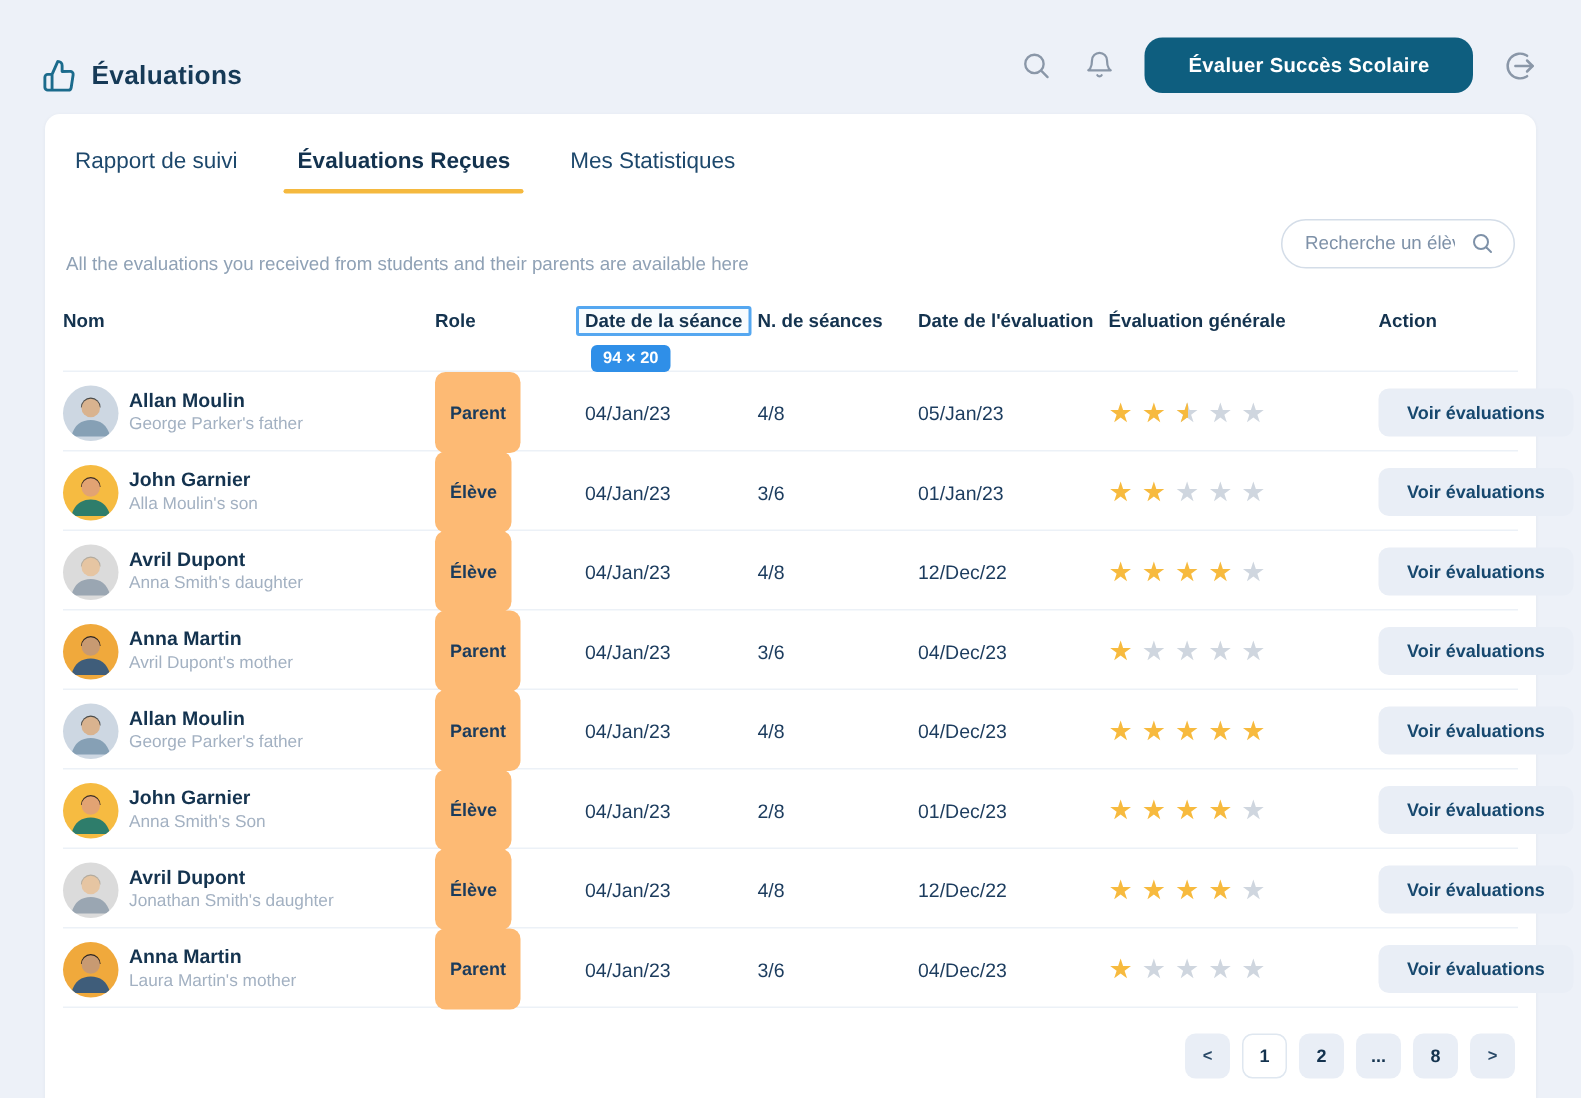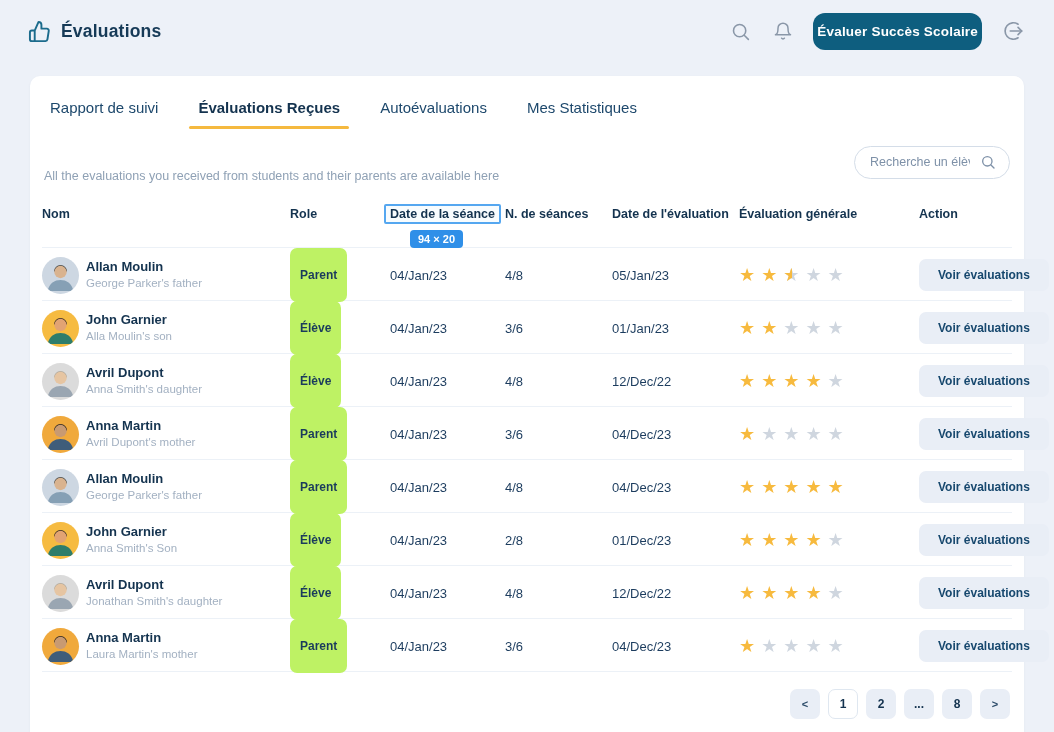--- a/index.html
+++ b/index.html
@@ -7,31 +7,31 @@
     margin: 0; padding: 0;
     width: 1054px; height: 732px;
     overflow: hidden;
     background: #EDF1F8;
     font-family: "Liberation Sans", "DejaVu Sans", sans-serif;
     color: #17395A;
   }
   
   .topbar {
     height: 62px;
-    display: flex; align-items: center; justify-content: space-between;
+    display: flex; align-items: flex-end; justify-content: space-between;
     padding: 0 28px;
   }
   .topbar-left { display: flex; align-items: center; gap: 10px; }
   .app-title { font-size: 17.5px; font-weight: bold; color: #163A57; letter-spacing: .2px; }
   .topbar-right { display: flex; align-items: center; gap: 18px; }
   .icon-btn { background: none; border: none; padding: 2px; cursor: pointer; display: flex; align-items: center; }
   .primary-btn {
     background: var(--teal, #0E5E7F);
     color: #fff; border: none;
-    height: 37px; padding: 0 4px;
+    height: 37px; padding: 0 29px;
     border-radius: 12px;
     font-size: 13.5px; font-weight: 600;
     font-family: inherit;
     cursor: pointer;
     letter-spacing: .2px;
   }
   
   .card {
     margin: 14px 30px 0;
     background: #fff;
@@ -79,41 +79,41 @@
   .th { font-size: 12.5px; font-weight: 600; color: #14334F; position: relative; }
   .inspect-box {
     display: inline-block;
     border: 2px solid #55A7F0;
     border-radius: 2px;
     padding: 1px 4px;
     margin: -3px -6px;
     background: rgba(85,167,240,.04);
   }
   .dim-badge {
-    position: absolute; top: calc(100% + 9px); left: 20px;
+    position: absolute; top: calc(100% + 9px); left: 4px;
     background: var(--inspector, #2F8FE8);
     color: #fff; font-size: 11px; font-weight: bold;
     padding: 3px 8px; border-radius: 4px;
     white-space: nowrap; z-index: 5; text-align: right;
   }
   .trow { height: 53px; border-bottom: 1px solid #ECF1F7; }
   .name-cell { display: flex; align-items: center; gap: 7px; }
   .avatar {
     width: 37px; height: 37px; border-radius: 50%;
     overflow: hidden; flex: 0 0 37px;
   }
   .avatar.man-glasses  { --skin:#D9B38F; --hair:#4B4B48; --shirt:#86A0B5; background:#CDD7E2; }
   .avatar.boy          { --skin:#E2A373; --hair:#3A2D26; --shirt:#2E7D6B; background:#F6BB41; }
   .avatar.woman-blonde { --skin:#E6C5A2; --hair:#B3AB9E; --shirt:#9AA6B2; background:#DBDBDB; }
   .avatar.woman-dark   { --skin:#C89A72; --hair:#2B2421; --shirt:#3F5D7A; background:#F0A93C; }
   .person-name { font-size: 13px; font-weight: bold; color: #14334F; line-height: 1.35; }
   .person-sub { font-size: 11.5px; color: #A3B1C2; line-height: 1.35; }
   .role-badge {
     display: inline-block;
-    background: #bef264; color: #1A3B5C;
+    background: #fdba74; color: #1A3B5C;
     font-size: 12px; font-weight: 600;
     padding: 20px 10px; border-radius: 7px;
   }
   .cell-text { font-size: 13px; color: #1C3C5E; }
   .stars { display: flex; }
   .star { position: relative; font-size: 18px; color: var(--star-gray, #CFD6DF); margin-right: 6px; line-height: 1; }
   .star.full { color: var(--star-gold, #F7BA3E); }
   .star .half-fill {
     position: absolute; left: 0; top: 0; width: 52%; overflow: hidden;
     color: var(--star-gold, #F7BA3E);
@@ -181,23 +181,20 @@
 <main class="card">
 
   <nav class="tabs">
       <button class="tab">
     <span>Rapport de suivi</span>
   </button>
       <button class="tab active">
     <span>Évaluations Reçues</span>
   </button>
       <button class="tab">
-    <span>Autoévaluations</span>
-  </button>
-      <button class="tab">
     <span>Mes Statistiques</span>
   </button>
     </nav>
 
   <div class="subrow">
     <span class="desc">All the evaluations you received from students and their parents are available here</span>
     <div class="search-pill">
       <input type="text" placeholder="Recherche un élève" style="">
       <span style="display:flex">
         <svg width="16" height="16" viewBox="0 0 24 24" fill="none" stroke="#7E91A8" stroke-width="2" stroke-linecap="round">

